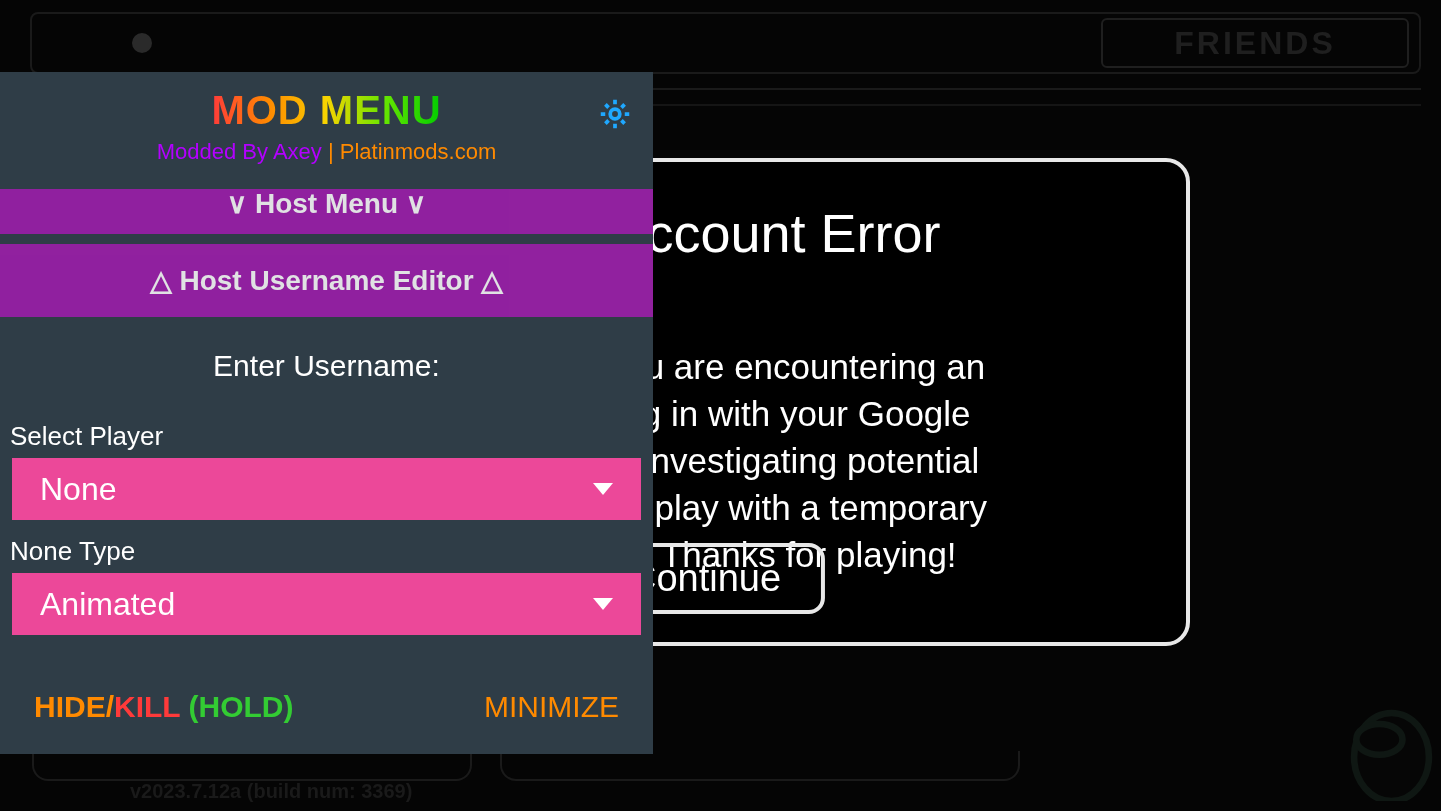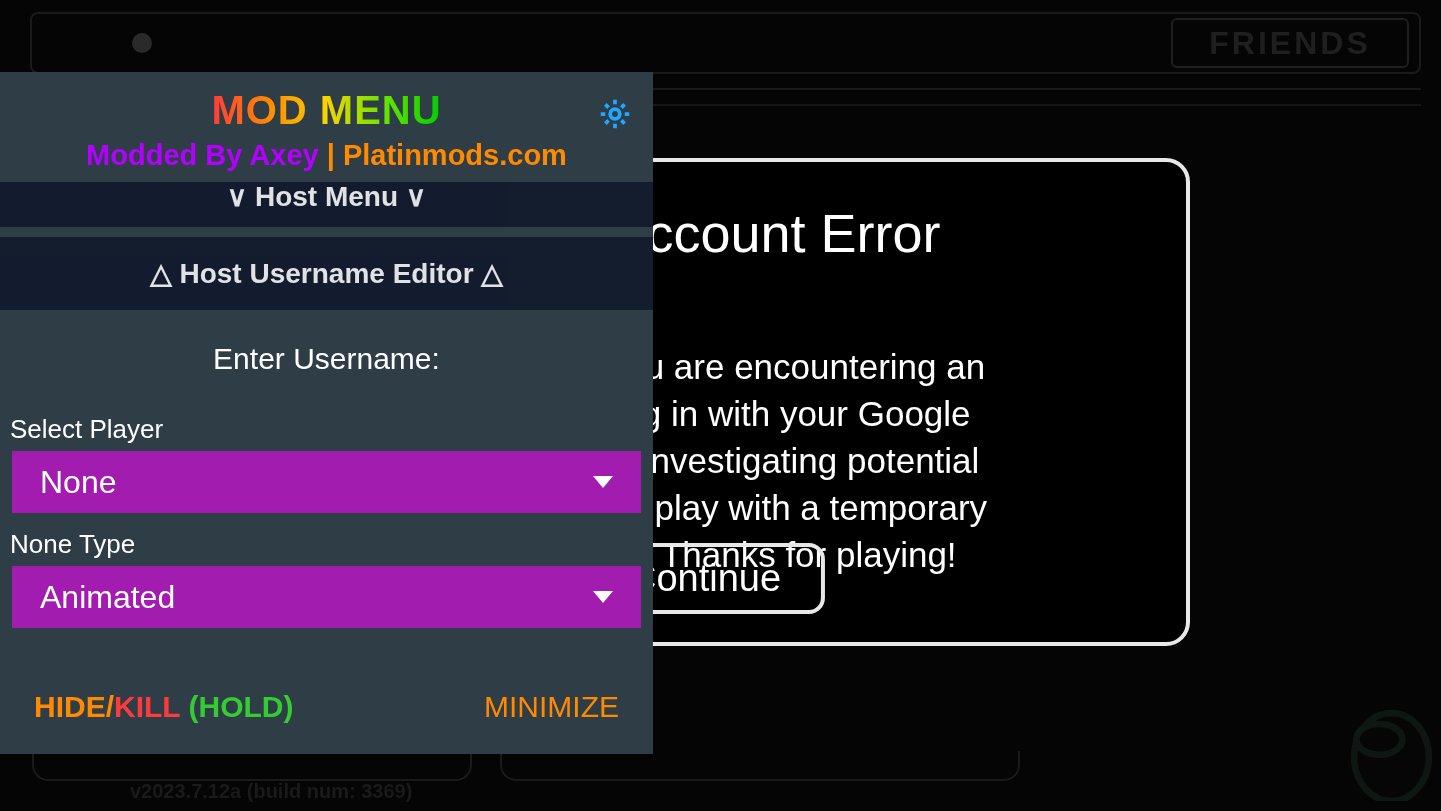--- a/index.html
+++ b/index.html
@@ -34,21 +34,21 @@
       padding: 0 10px;
     }
     .top-bar-dot {
       width: 20px;
       height: 20px;
       border-radius: 50%;
       background: #2a2a2a;
       margin-left: 90px;
     }
     .friends-button {
-      width: 238px;
+      width: 308px;
       height: 50px;
       border: 2px solid #1f1f1f;
       border-radius: 6px;
       display: flex;
       align-items: center;
       justify-content: center;
       color: #1f1f1f;
       font-size: 32px;
       font-weight: bold;
       letter-spacing: 3px;
@@ -135,33 +135,33 @@
       top: 24px;
       width: 40px;
       height: 40px;
     }
     .gear-icon {
       width: 36px;
       height: 36px;
     }
     .mod-sub {
       text-align: center;
-      font-size: 29px;
-      font-weight: bold;
+      font-size: 22px;
+      font-weight: normal;
       margin-top: 6px;
-      margin-bottom: 4px;
+      margin-bottom: 18px;
     }
     .sub-part1 {
       color: #b300ff;
     }
     .sub-part2 {
       color: #ff8a00;
     }
     .section-bar {
-      background: #0f172a;
+      background: #a21caf;
       color: #fff;
       font-size: 28px;
       font-weight: bold;
       text-align: center;
       padding: 8px 0 14px 0;
       margin-bottom: 10px;
       opacity: 0.85;
     }
     .section-bar.first {
       margin-top: -2px;
@@ -180,21 +180,21 @@
       font-weight: normal;
       text-align: center;
       margin: 32px 0 38px 0;
     }
     .field-label {
       color: #fff;
       font-size: 26px;
       margin: 10px 0 4px 10px;
     }
     .dropdown {
-      background: #a21caf;
+      background: #ec4899;
       margin: 6px 12px 16px 12px;
       height: 62px;
       display: flex;
       align-items: center;
       justify-content: space-between;
       padding: 0 28px;
       color: #fff;
       font-size: 32px;
     }
     .caret {

